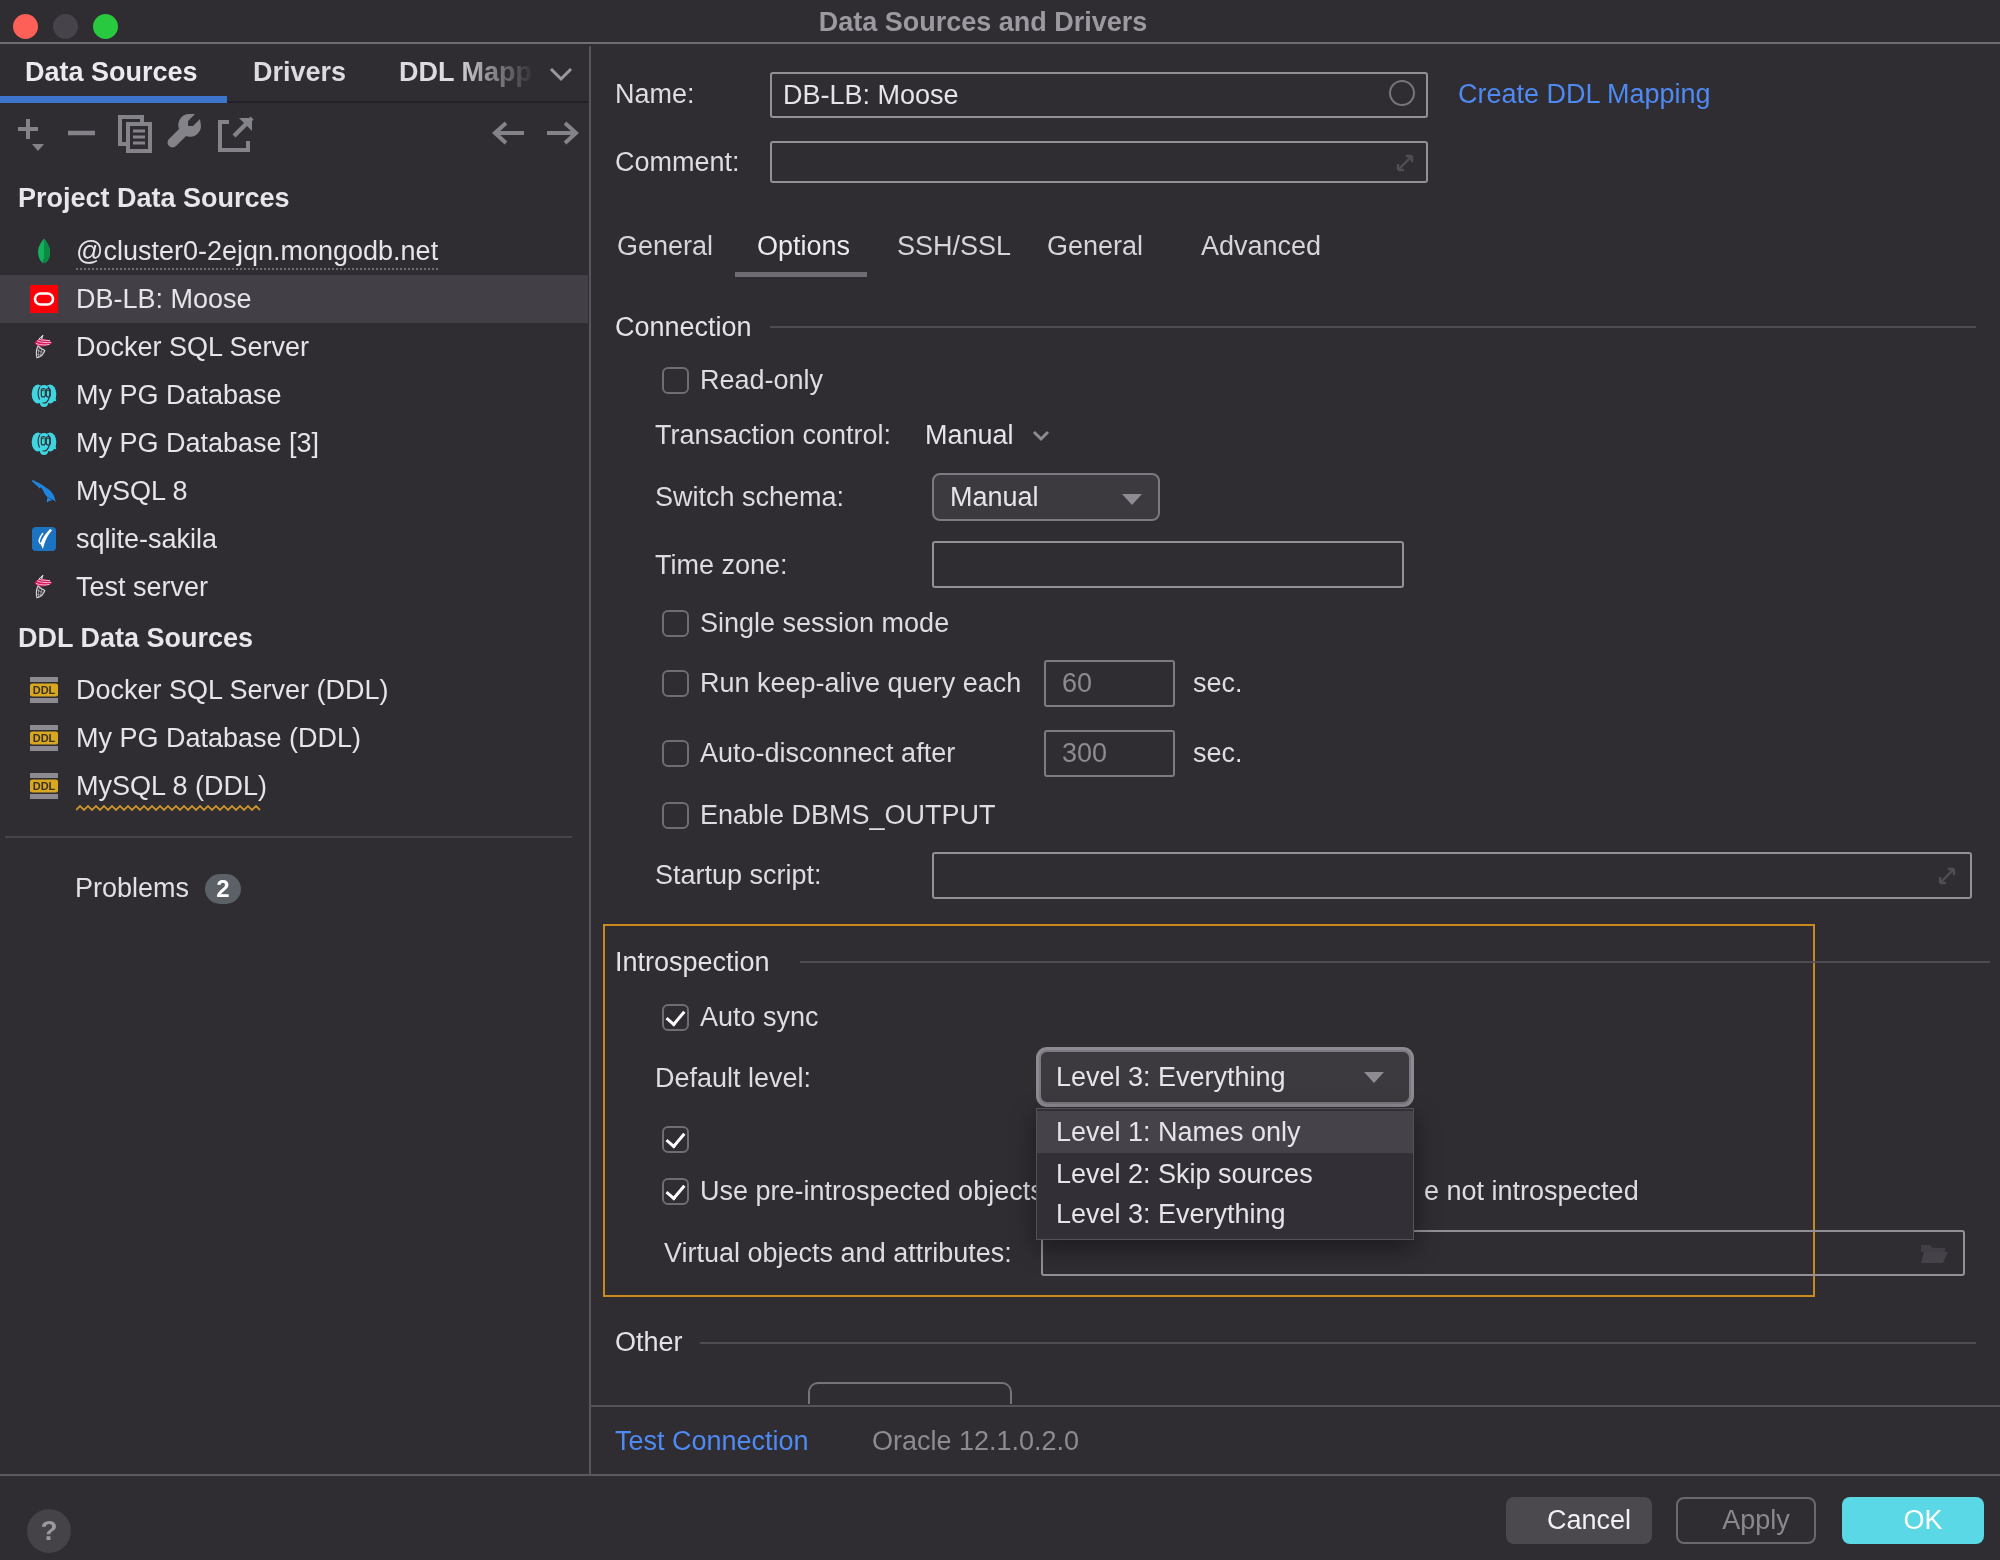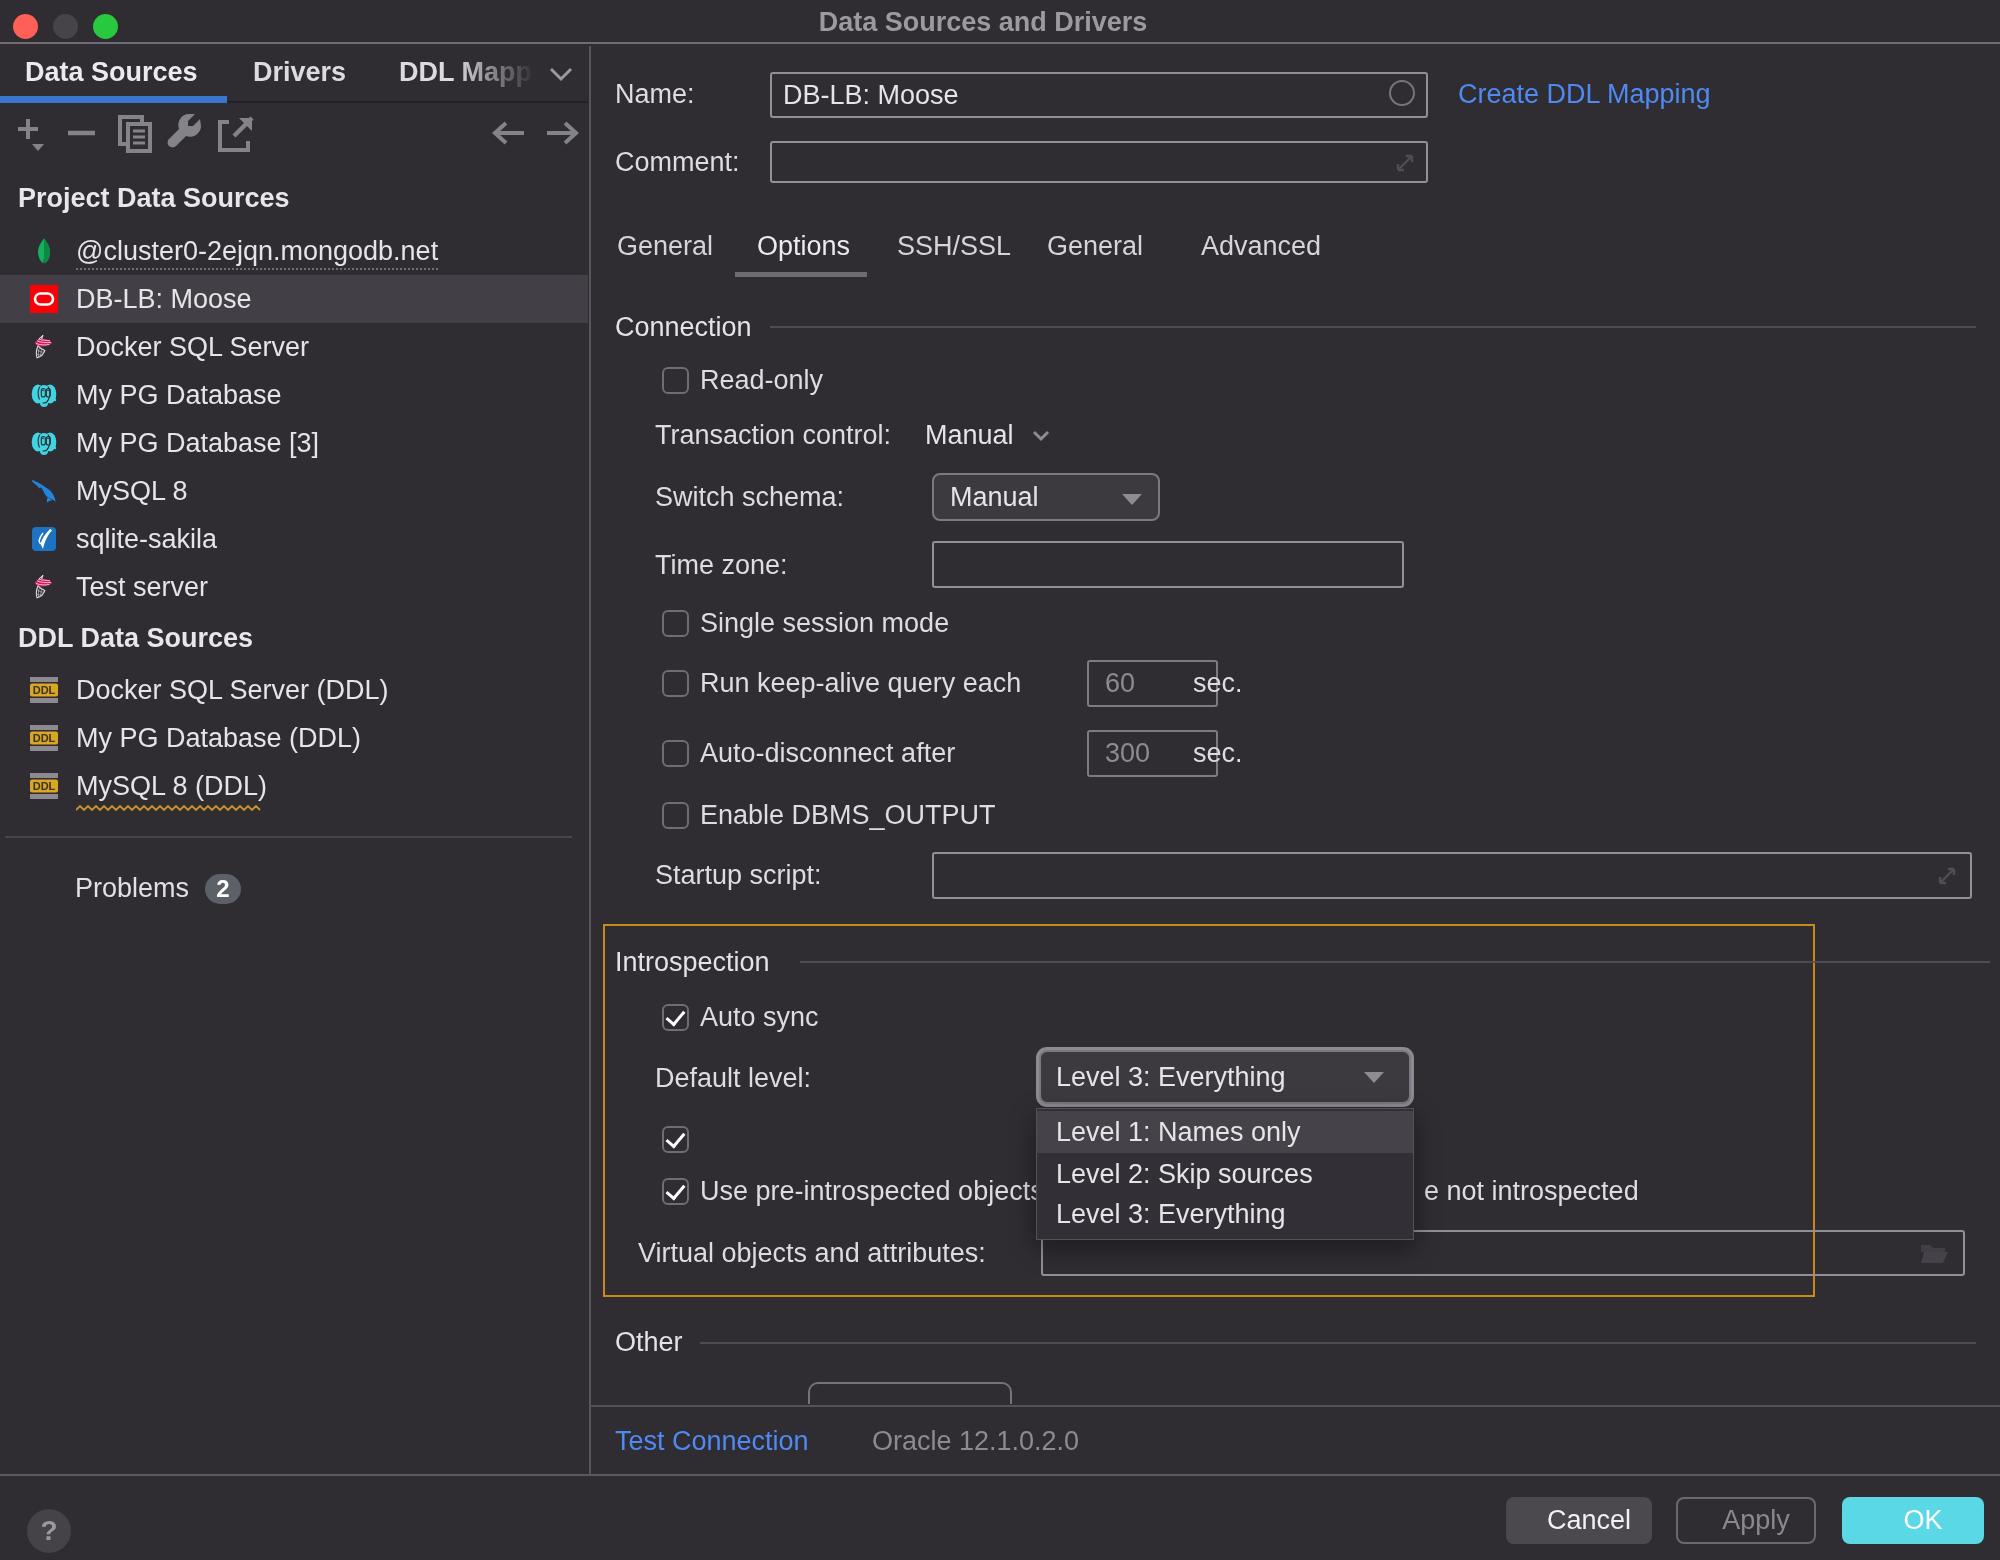--- a/index.html
+++ b/index.html
@@ -44,21 +44,21 @@
   #rp { left:590px; top:46px; width:1410px; height:1428px; }
   .lbl { position:absolute; color:#dedce0; }
   .input { position:absolute; border:2px solid #929096; border-radius:3px; }
   .combo { position:absolute; background:#3c393f; border:2px solid #7b7981; border-radius:8px; color:#e6e4e8; }
   .rule { position:absolute; height:1.5px; background:#545258; opacity:.85; }
   .cb { position:absolute; width:27px; height:27px; border:2.5px solid #6f6d73; border-radius:6px; }
   .cb.on::after { content:''; position:absolute; left:5.5px; top:0.5px; width:8px; height:15px;
     border-right:3.5px solid #fff; border-bottom:3.5px solid #fff; transform:rotate(40deg); }
   .sec-h { position:absolute; color:#e4e2e6; }
   .spin { position:absolute; width:131px; height:47px; border:2px solid #7d7b81; border-radius:3px;
-          color:#8d8b91; line-height:43px; padding-left:16px;margin-left:43px; }
+          color:#8d8b91; line-height:43px; padding-left:16px; }
 
   
   #botline { left:0; top:1474px; width:2000px; height:1.5px; background:#5b595f; }
   #helpbtn { left:27px; top:1509px; width:44px; height:44px; border-radius:50%; background:#454248;
              color:#9b999e; text-align:center; line-height:44px; font-size:28px; font-weight:bold; }
   .btn { position:absolute; top:1497px; height:47px; border-radius:8px; text-align:center; line-height:47px;padding-left:20px; }
 </style>
 </head>
 <body>
 
@@ -310,21 +310,21 @@
   <div class="lbl" style="left:110px; top:947px; height:48px; line-height:48px;">Auto sync</div>
 
   <div class="lbl" style="left:65px; top:1008px; height:48px; line-height:48px;">Default level:</div>
 
   <div class="cb on" style="left:72px; top:1080px;"></div>
 
   <div class="cb on" style="left:72px; top:1132px;"></div>
   <div class="lbl" style="left:110px; top:1121px; height:48px; line-height:48px;">Use pre-introspected objects</div>
   <div class="lbl" style="left:834px; top:1121px; height:48px; line-height:48px;">e not introspected</div>
 
-  <div class="lbl" style="left:48px; top:1183px; height:48px; line-height:48px;">Virtual objects and attributes:</div>
+  <div class="lbl" style="left:74px; top:1183px; height:48px; line-height:48px;">Virtual objects and attributes:</div>
   <div class="input" style="left:451px; top:1184px; width:924px; height:46px;">
     <svg style="position:absolute; right:14px; top:9px;" width="30" height="26" viewBox="0 0 30 26">
       <path d="M2 4 h9 l3 3 h12 v4 h-24 z" fill="#413e45"></path>
       <path d="M5 11 h24 l-5 11 h-22 z" fill="#45424a"></path>
     </svg>
   </div>
 
   <div class="combo" style="left:449px; top:1004px; width:372px; height:54px; box-shadow:0 0 0 3px #8d8b91;"></div>
   <div class="abs" style="left:466px; top:1007px; height:48px; line-height:48px;">Level 3: Everything</div>
   <svg class="abs" style="left:772px; top:1024px;" width="24" height="15" viewBox="0 0 24 15">

